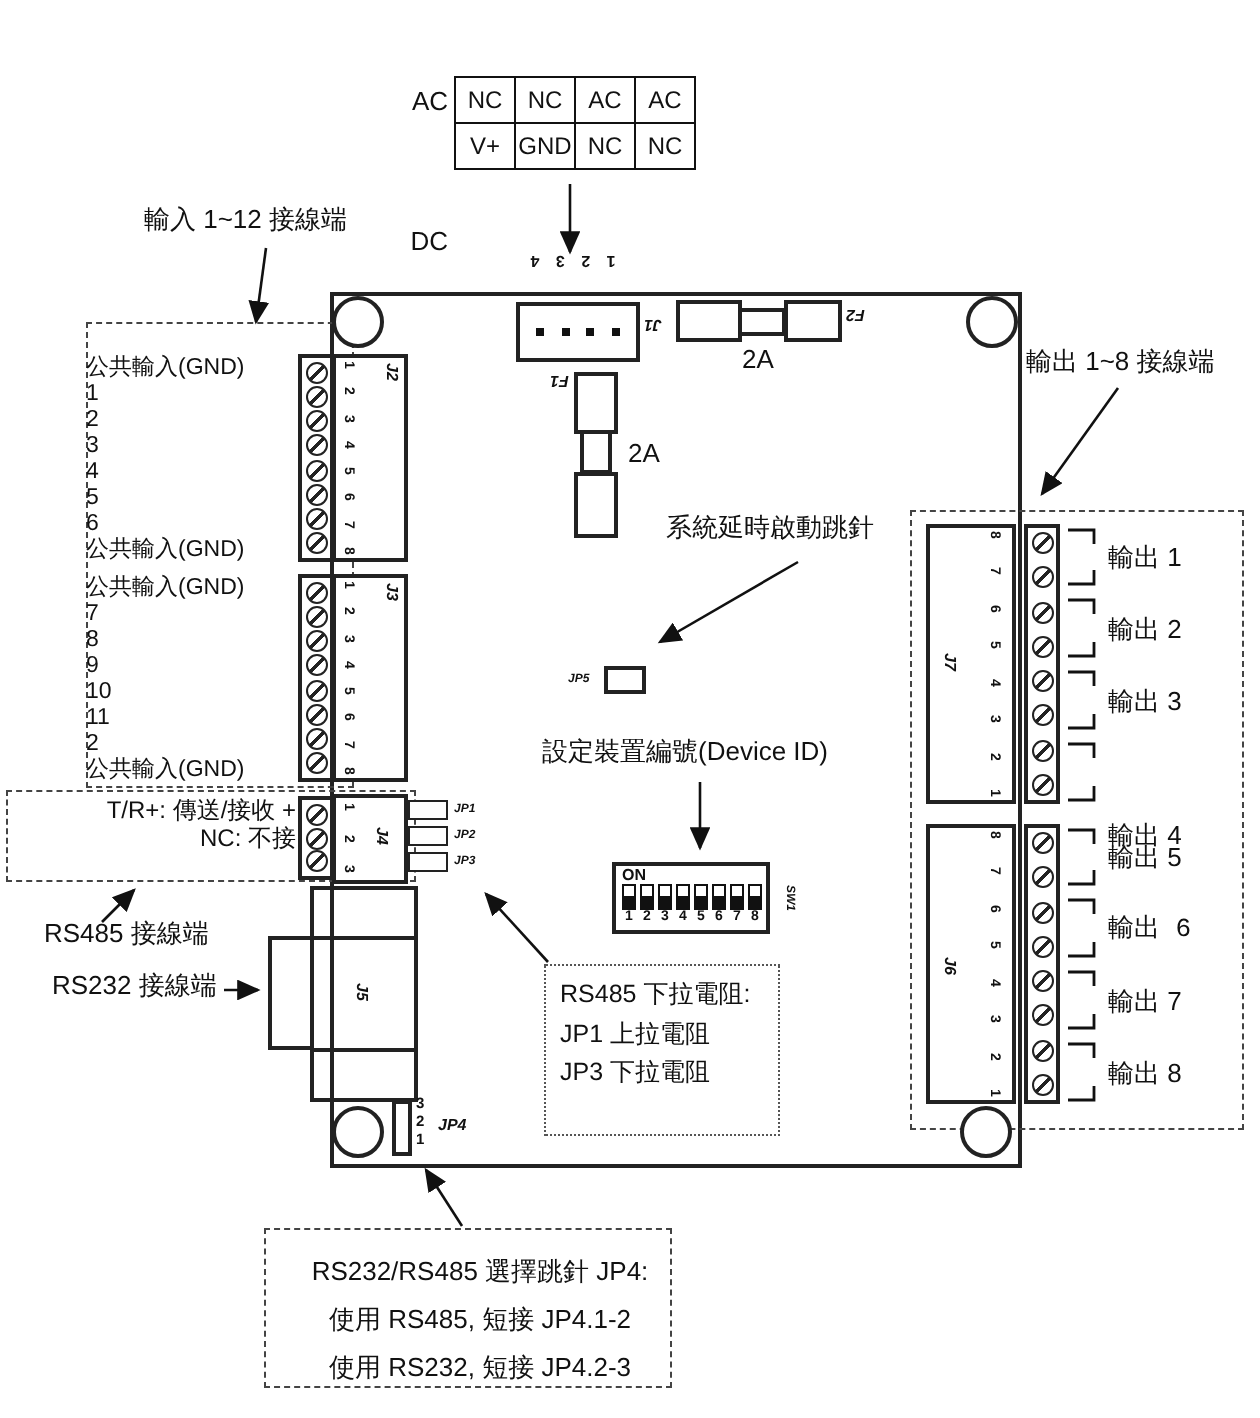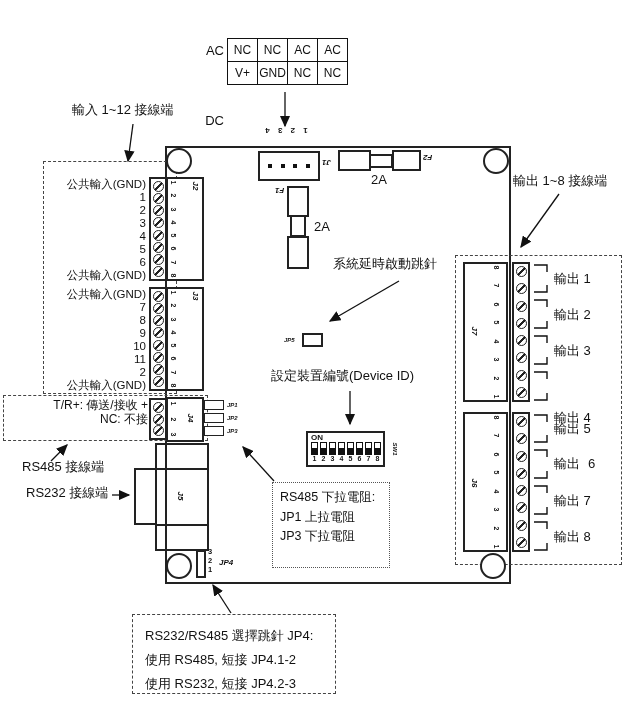--- a/index.html
+++ b/index.html
@@ -15,21 +15,21 @@
   .screwcol{position:absolute;border:2px solid #222;background:#fff;box-sizing:border-box;
             display:flex;flex-direction:column;justify-content:space-between;align-items:center;padding:2px 0;}
   .screw{width:11px;height:11px;min-height:11px;border:1.4px solid #222;border-radius:50%;box-sizing:border-box;
          background:linear-gradient(135deg,transparent 44%,#222 44%,#222 58%,transparent 58%);}
   .pincol{position:absolute;display:flex;flex-direction:column;justify-content:space-between;align-items:center;}
   .pincol span{font-size:7px;font-weight:bold;transform:rotate(90deg);line-height:1;}
   .ref{position:absolute;font-size:8px;font-weight:bold;font-style:italic;line-height:1;white-space:nowrap;}
   .ref.small{font-size:6px;}
   .r90{transform:rotate(90deg);}
   .r180{transform:rotate(180deg);}
-  .inrows{position:absolute;left:43px;width:103px;text-align:right;font-size:11.5px;}
+  .inrows{position:absolute;left:43px;width:103px;font-size:11.5px;}
   .inrows div{height:13px;line-height:13px;white-space:nowrap;}
   .outlbl{position:absolute;left:554px;font-size:13px;line-height:17px;white-space:nowrap;}
   table.power{position:absolute;left:227px;top:38px;border-collapse:collapse;}
   table.power td{border:1.5px solid #111;width:29px;height:22px;text-align:center;font-size:12px;padding:0;}
   .rowlab{position:absolute;width:26px;text-align:right;font-size:13px;}
   .dots{width:100%;height:100%;display:flex;justify-content:space-evenly;align-items:center;}
   .dots i{width:4px;height:4px;background:#111;}
   .dip-sw{position:absolute;top:9px;width:7px;height:13px;background:#111;}
   .dip-sw::after{content:"";position:absolute;left:1px;top:1px;width:5px;height:5px;background:#fff;}
   .dip-num{position:absolute;top:22px;width:7px;text-align:center;font-size:7px;font-weight:bold;line-height:1;}
@@ -290,21 +290,21 @@
   <div class="lbl" style="left:271px;top:368px;">設定裝置編號(Device ID)</div>
   <div class="lbl" style="left:22px;top:459px;">RS485 接線端</div>
   <div class="lbl" style="left:26px;top:485px;">RS232 接線端</div>
 
   <div class="dotted notebox" style="left:272px;top:482px;width:118px;height:86px;padding:5px 0 0 7px;line-height:19.5px;">
     <div>RS485 下拉電阻:</div>
     <div>JP1 上拉電阻</div>
     <div>JP3 下拉電阻</div>
   </div>
 
-  <div class="dashed notebox" style="left:132px;top:614px;width:204px;height:80px;padding:9px 0 0 12px;line-height:24px;font-size:13px;">
+  <div class="dashed notebox" style="left:132px;top:614px;width:204px;height:80px;padding:9px 0 0 12px;line-height:24px;font-size:13px;text-align:center;">
     <div>RS232/RS485 選擇跳針 JP4:</div>
     <div>使用 RS485, 短接 JP4.1-2</div>
     <div>使用 RS232, 短接 JP4.2-3</div>
   </div>
 
   <svg class="overlay" width="630" height="709" viewBox="0 0 630 709">
     <defs>
       <marker id="ah" markerWidth="10" markerHeight="8" refX="8" refY="4" orient="auto">
         <path d="M0,0 L9,4 L0,8 z" fill="#111"></path>
       </marker>

